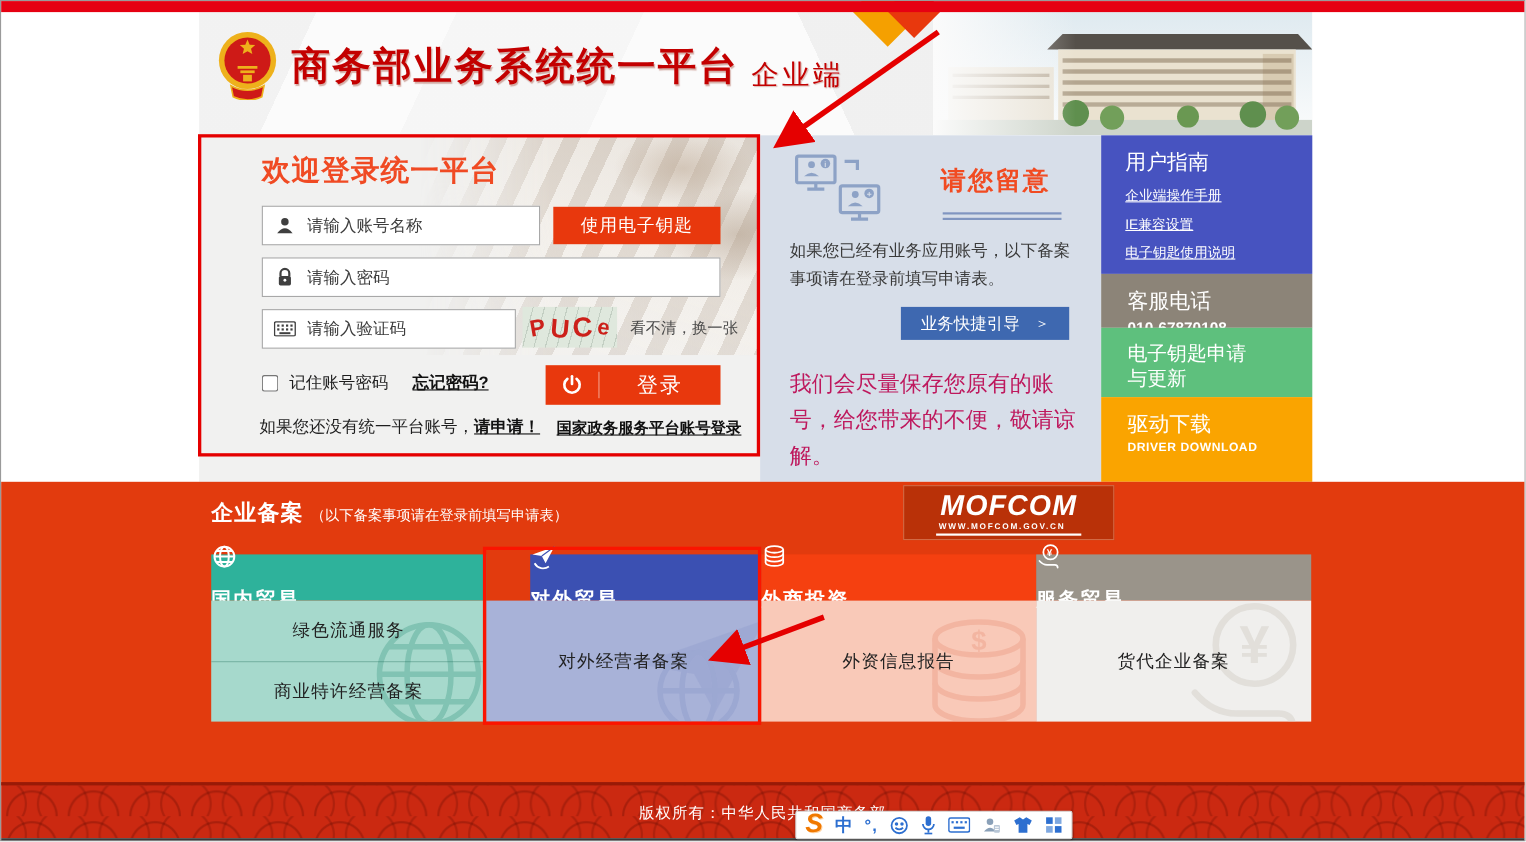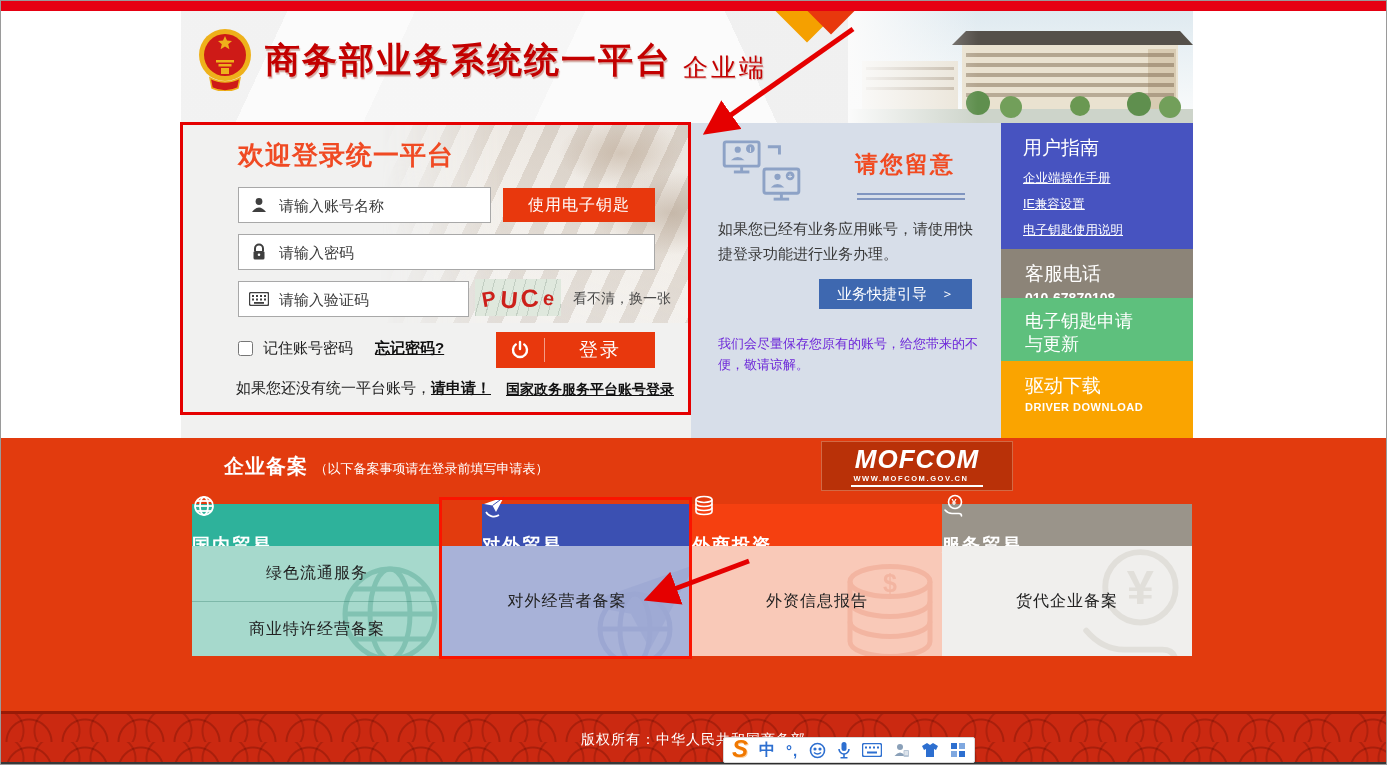--- a/index.html
+++ b/index.html
@@ -71,42 +71,42 @@
   .gov-link { position:absolute; left:325px; top:258px; font-size:14px; font-weight:bold; color:#111;
     text-decoration:underline; cursor:pointer; }
 
   
   .notice-panel { position:relative; width:310px; height:315px; background:#d7dee9; }
   .monitors { position:absolute; left:30px; top:16px; }
   .notice-title { position:absolute; left:164px; top:26px; font-size:23px; font-weight:bold; color:#f14b22; letter-spacing:2px; }
   .notice-underline { position:absolute; left:166px; top:70px; width:108px; height:7px;
     border-top:2px solid #8095c0; border-bottom:2px solid #8095c0; }
   .notice-p1 { position:absolute; left:27px; top:94px;  width:266px; font-size:15px; color:#3a3a3a; line-height:1.65; }
-  .notice-p2 { position:absolute; left:27px; top:210px; width:266px; font-size:13px; color:#6d28d9; line-height:1.65; }
+  .notice-p2 { position:absolute; left:27px; top:210px; width:266px; font-size:20px; color:#be185d; line-height:1.65; }
   .quick-btn { position:absolute; left:128px; top:156px; width:153px; height:30px; background:#3e68b0; color:#fff;
     border:none; font-size:15px; display:flex; align-items:center; justify-content:center; gap:14px; cursor:pointer;
     font-family:inherit; }
   .quick-btn .chev { font-size:13px; }
 
   
   .sidebar { width:192px; height:315px; display:flex; flex-direction:column; color:#fff; }
   .sb-sec { padding:12px 10px 0 24px; }
   .sb-guide  { height:126px; background:#4753c0;padding-left:22px; }
   .sb-phone  { height:49px;  background:#8c8478; }
   .sb-ekey   { height:63px;  background:#5ec07d; }
   .sb-driver { flex:1;       background:#faa400; }
   .sb-title { font-size:19px; font-weight:normal; }
   .sb-guide a { display:block; font-size:12.5px; color:#fff; text-decoration:underline; margin-top:9px; cursor:pointer; }
   .sb-phone .num { font-size:14px; font-weight:bold; margin-top:3px; }
   .sb-ekey .ln { font-size:18px; line-height:1.3; }
   .sb-driver .sub { font-size:11px; font-weight:bold; letter-spacing:.5px; margin-top:2px; }
 
   
   .redband { position:absolute; left:0; top:437px; width:100%; height:273px; background:#e23b0e; }
-  .filing-head { position:absolute; left:191px; top:15px; color:#fff;margin-left:32px; }
+  .filing-head { position:absolute; left:191px; top:15px; color:#fff; }
   .filing-title { font-size:20px; font-weight:bold; letter-spacing:1px; }
   .filing-sub { font-size:13px; margin-left:2px; }
   .mofcom-box { position:absolute; left:820px; top:3px; width:192px; height:50px; background:#b93108;
     border:1px solid #d26a45; display:flex; flex-direction:column; align-items:center; justify-content:center; }
   .mofcom-text { color:#fff; font-size:26px; font-weight:bold; font-style:italic; letter-spacing:1px; line-height:1; }
   .mofcom-url { color:#fff; font-size:7.5px; font-weight:bold; letter-spacing:1.6px; border-bottom:2px solid #fff;
     padding:1px 14px 2px 2px; margin-top:1px; }
   .cards { position:absolute; left:191px; top:66px; width:1001px; height:152px; display:flex; }
   .card { position:relative; width:250px; height:152px; cursor:pointer; }
   .card-h { height:42px; display:flex; justify-content:center; gap:10px; color:#fff;
@@ -300,21 +300,21 @@
           <line x1="62" y1="56" x2="62" y2="62"></line>
             <line x1="54" y1="62" x2="70" y2="62"></line>
           <circle cx="58" cy="39" r="3.2" fill="#8da2c6" stroke="none"></circle>
           <path d="M51 50 q7 -7 14 0 z" fill="#8da2c6" stroke="none"></path>
           <circle cx="71" cy="38" r="4.5" fill="#8da2c6" stroke="none"></circle>
           <text x="71" y="41" font-size="8" fill="#d7dee9" stroke="none" text-anchor="middle" font-weight="bold">+</text>
         </svg>
       </span>
       <div class="notice-title">请您留意</div>
       <div class="notice-underline"></div>
-      <div class="notice-p1">如果您已经有业务应用账号，请使用快捷登录功能进行业务办理。</div>
+      <div class="notice-p1">如果您已经有业务应用账号，以下备案事项请在登录前填写申请表。</div>
       <button class="quick-btn">
         <span>业务快捷引导</span>
         <span class="chev">＞</span>
       </button>
       <div class="notice-p2">我们会尽量保存您原有的账号，给您带来的不便，敬请谅解。</div>
     </div>
 
     <div class="sidebar">
       <div class="sb-sec sb-guide">
         <div class="sb-title">用户指南</div>

